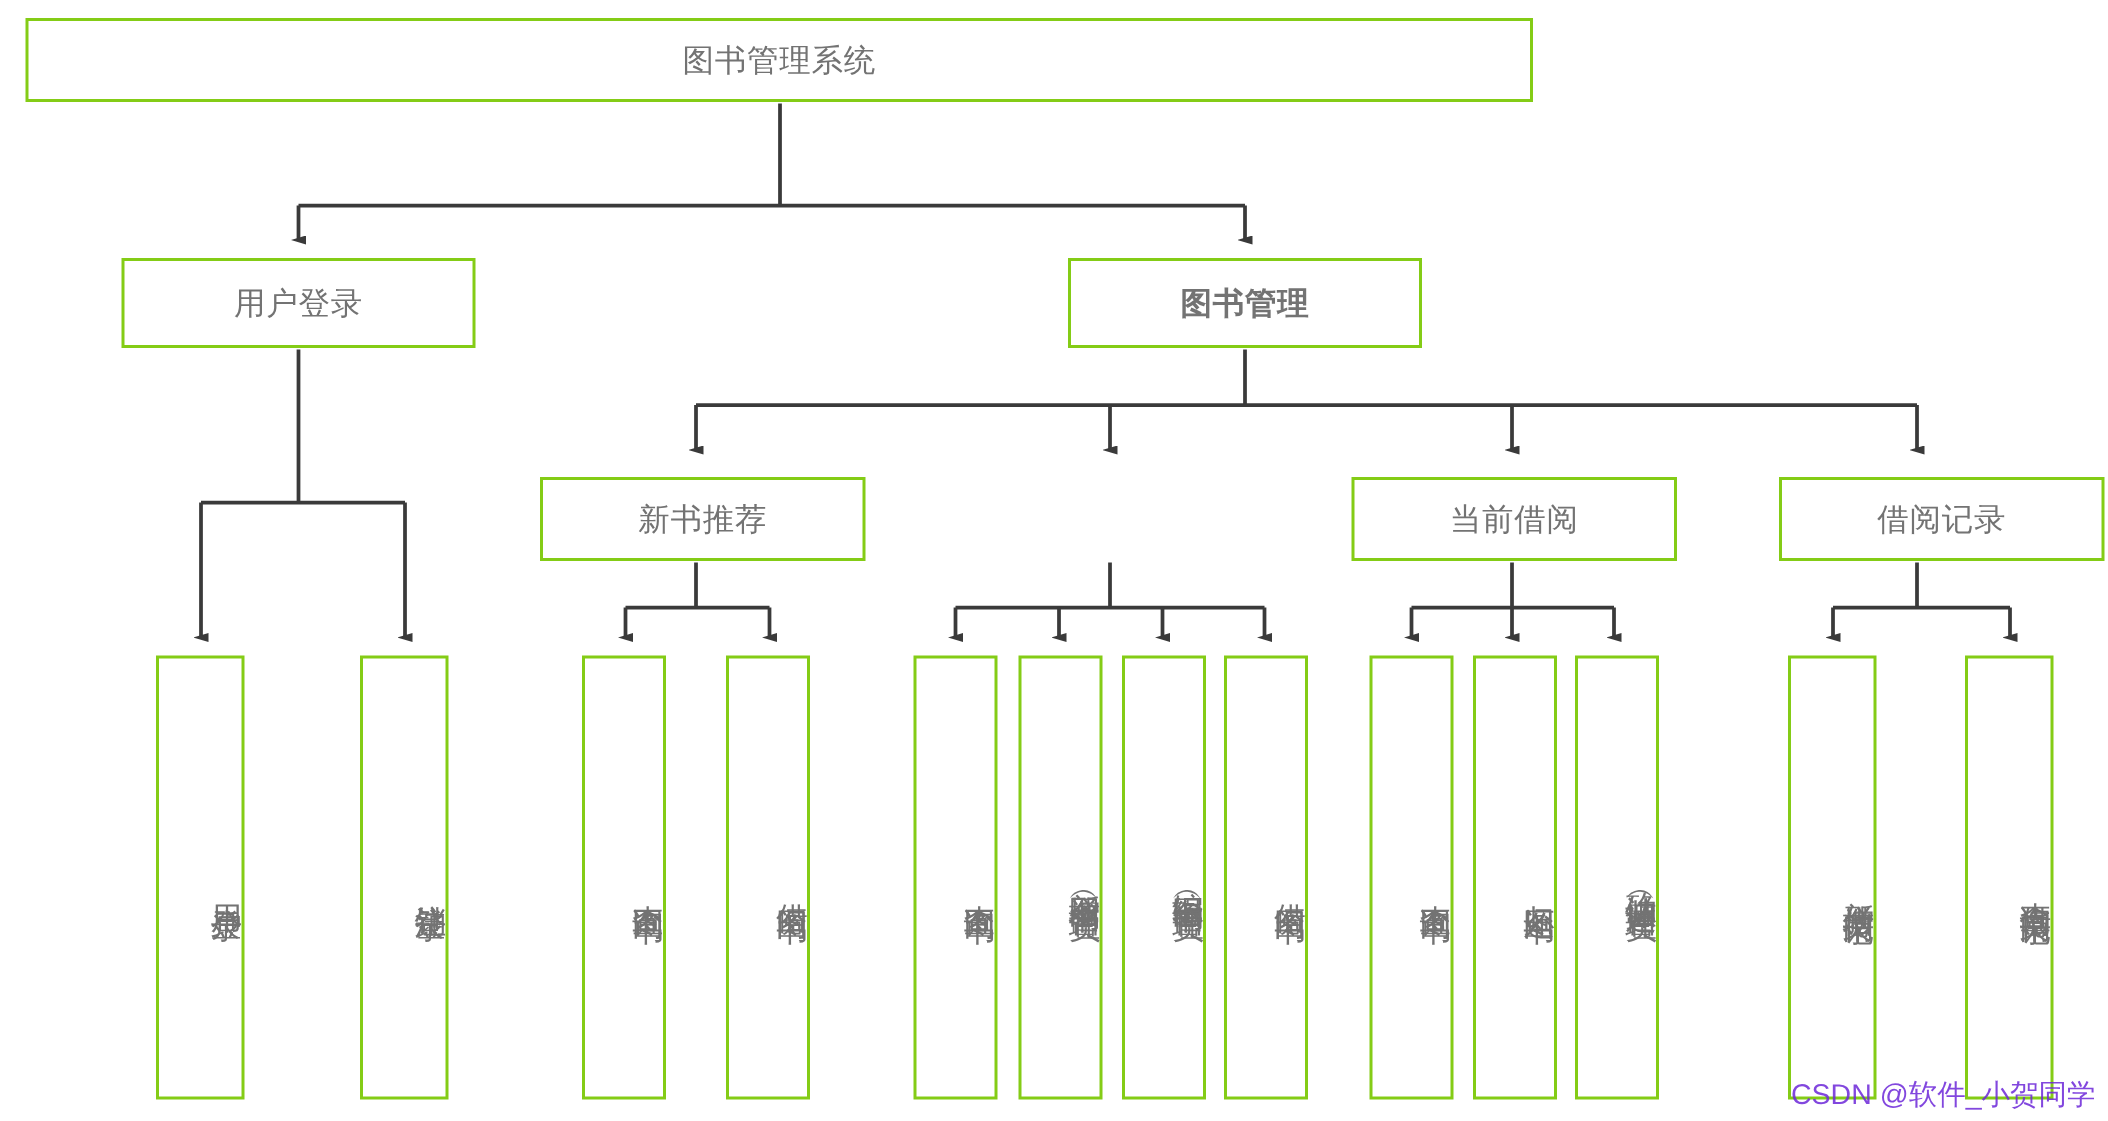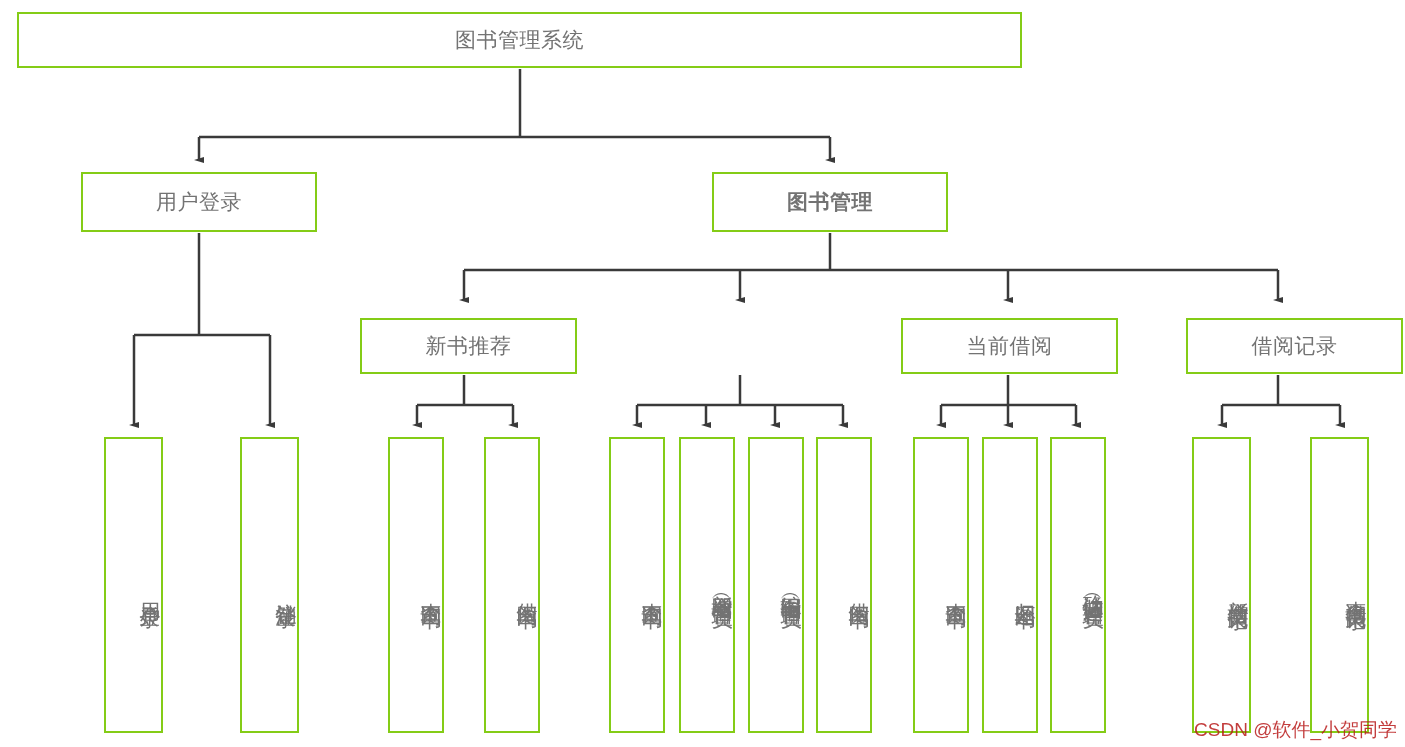--- a/index.html
+++ b/index.html
@@ -50,21 +50,21 @@
     top: 0;
     width: 1405px;
     height: 747px;
     pointer-events: none;
   }
   .watermark {
     position: absolute;
     right: 8px;
     bottom: 4px;
     font-size: 19px;
-    color: #b91c1c;
+    color: #6d28d9;
     opacity: 0.85;
     white-space: nowrap;
     margin-top: 31px;
   }
 </style>
 </head>
 <body>
 
 <div id="canvas">
 

